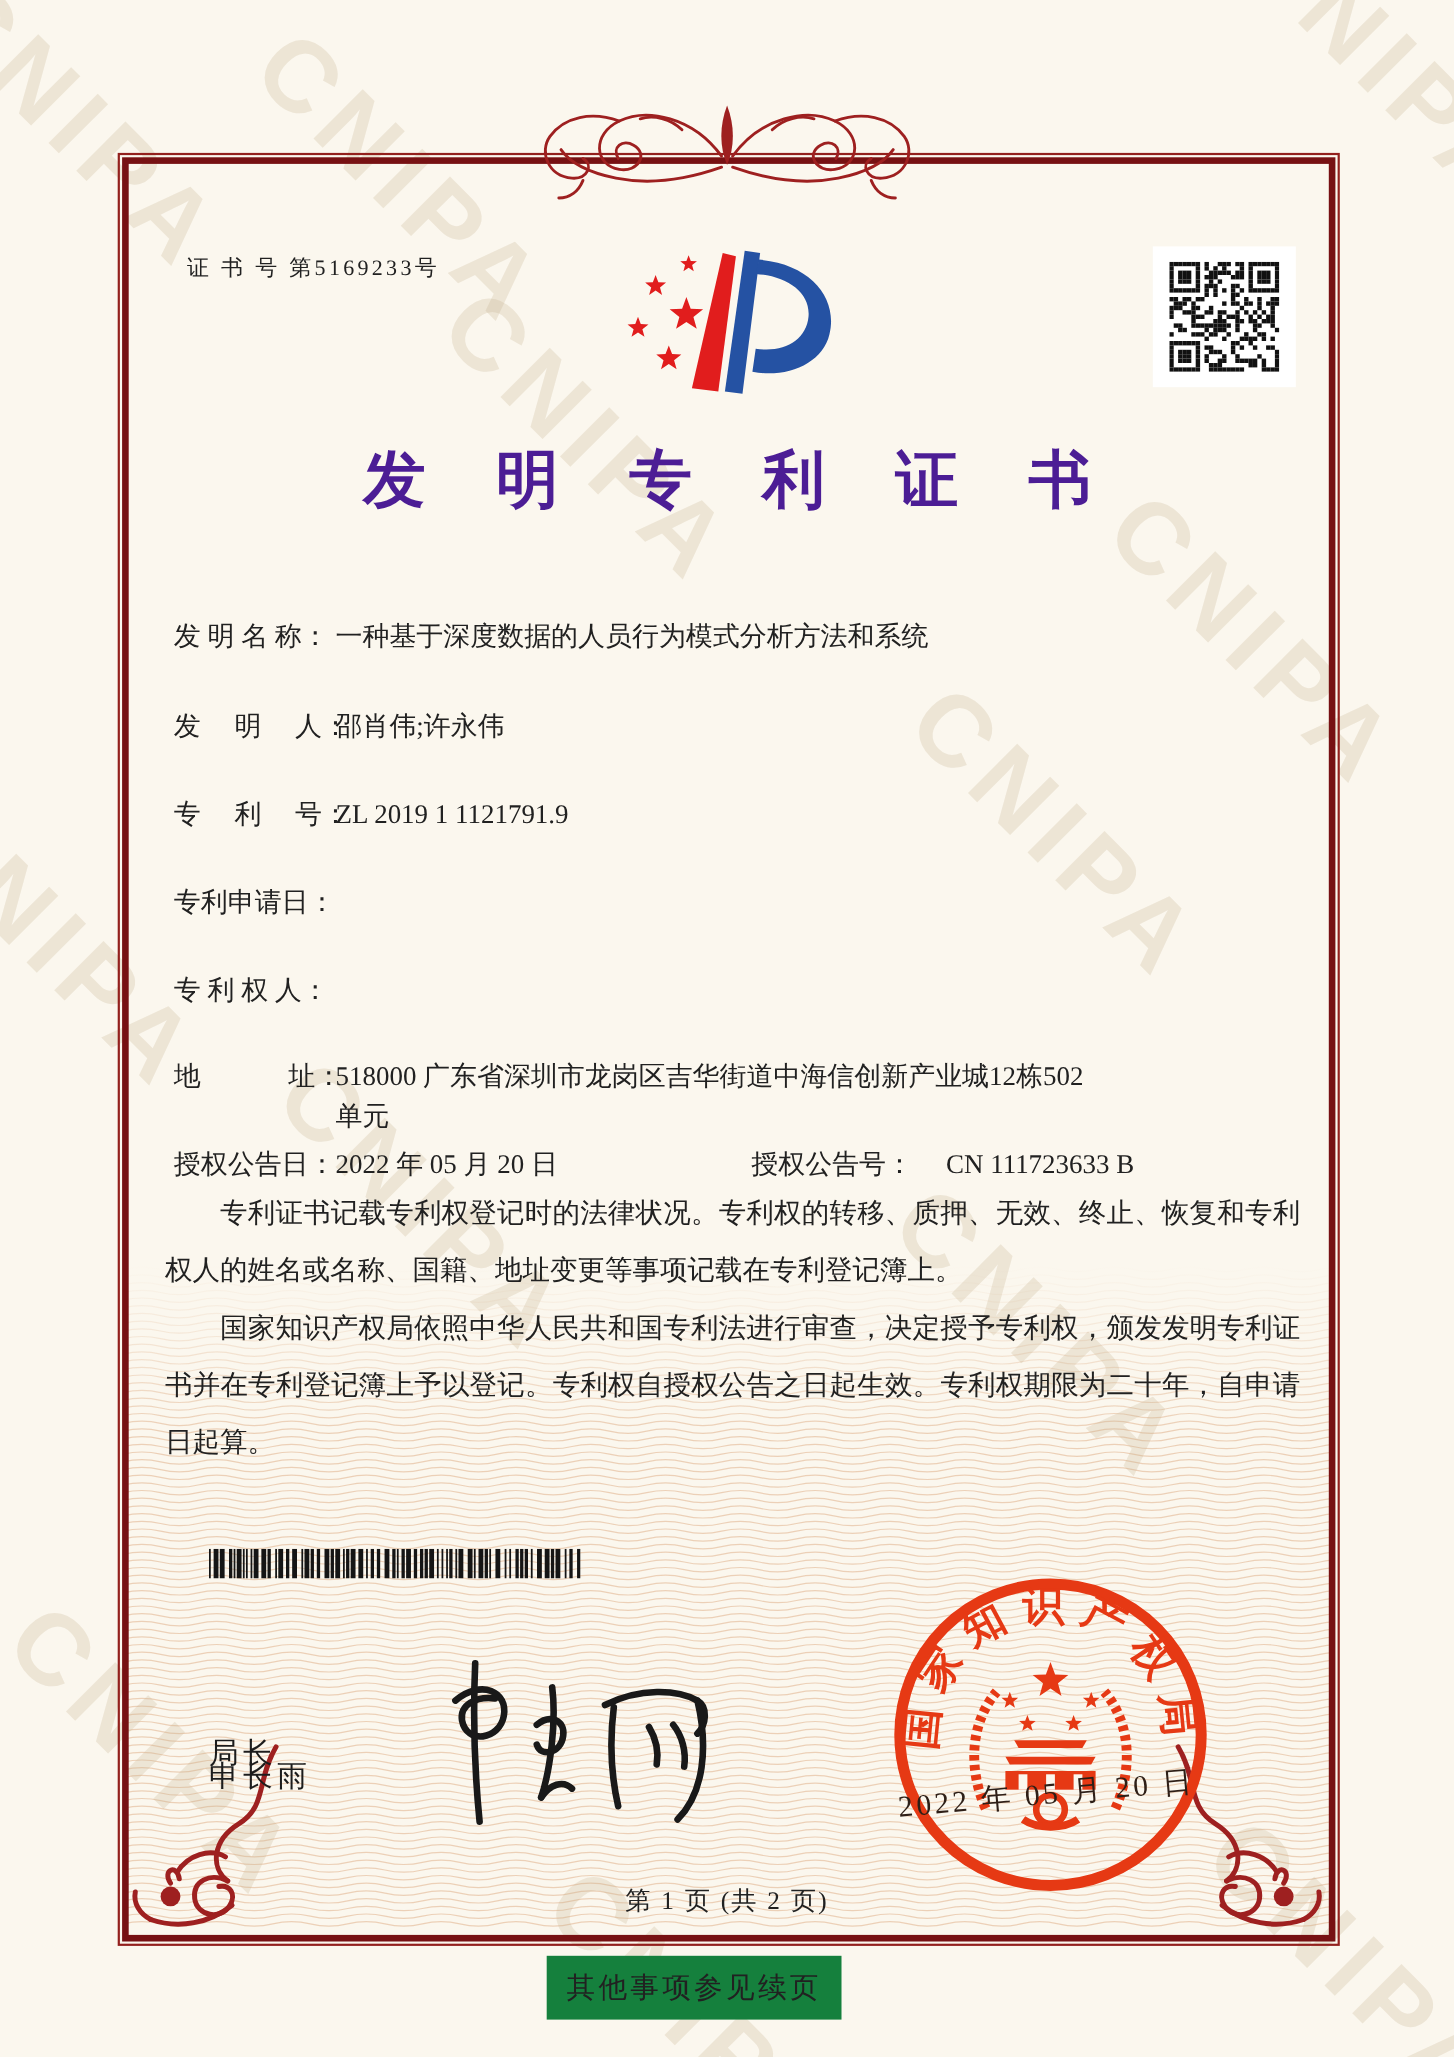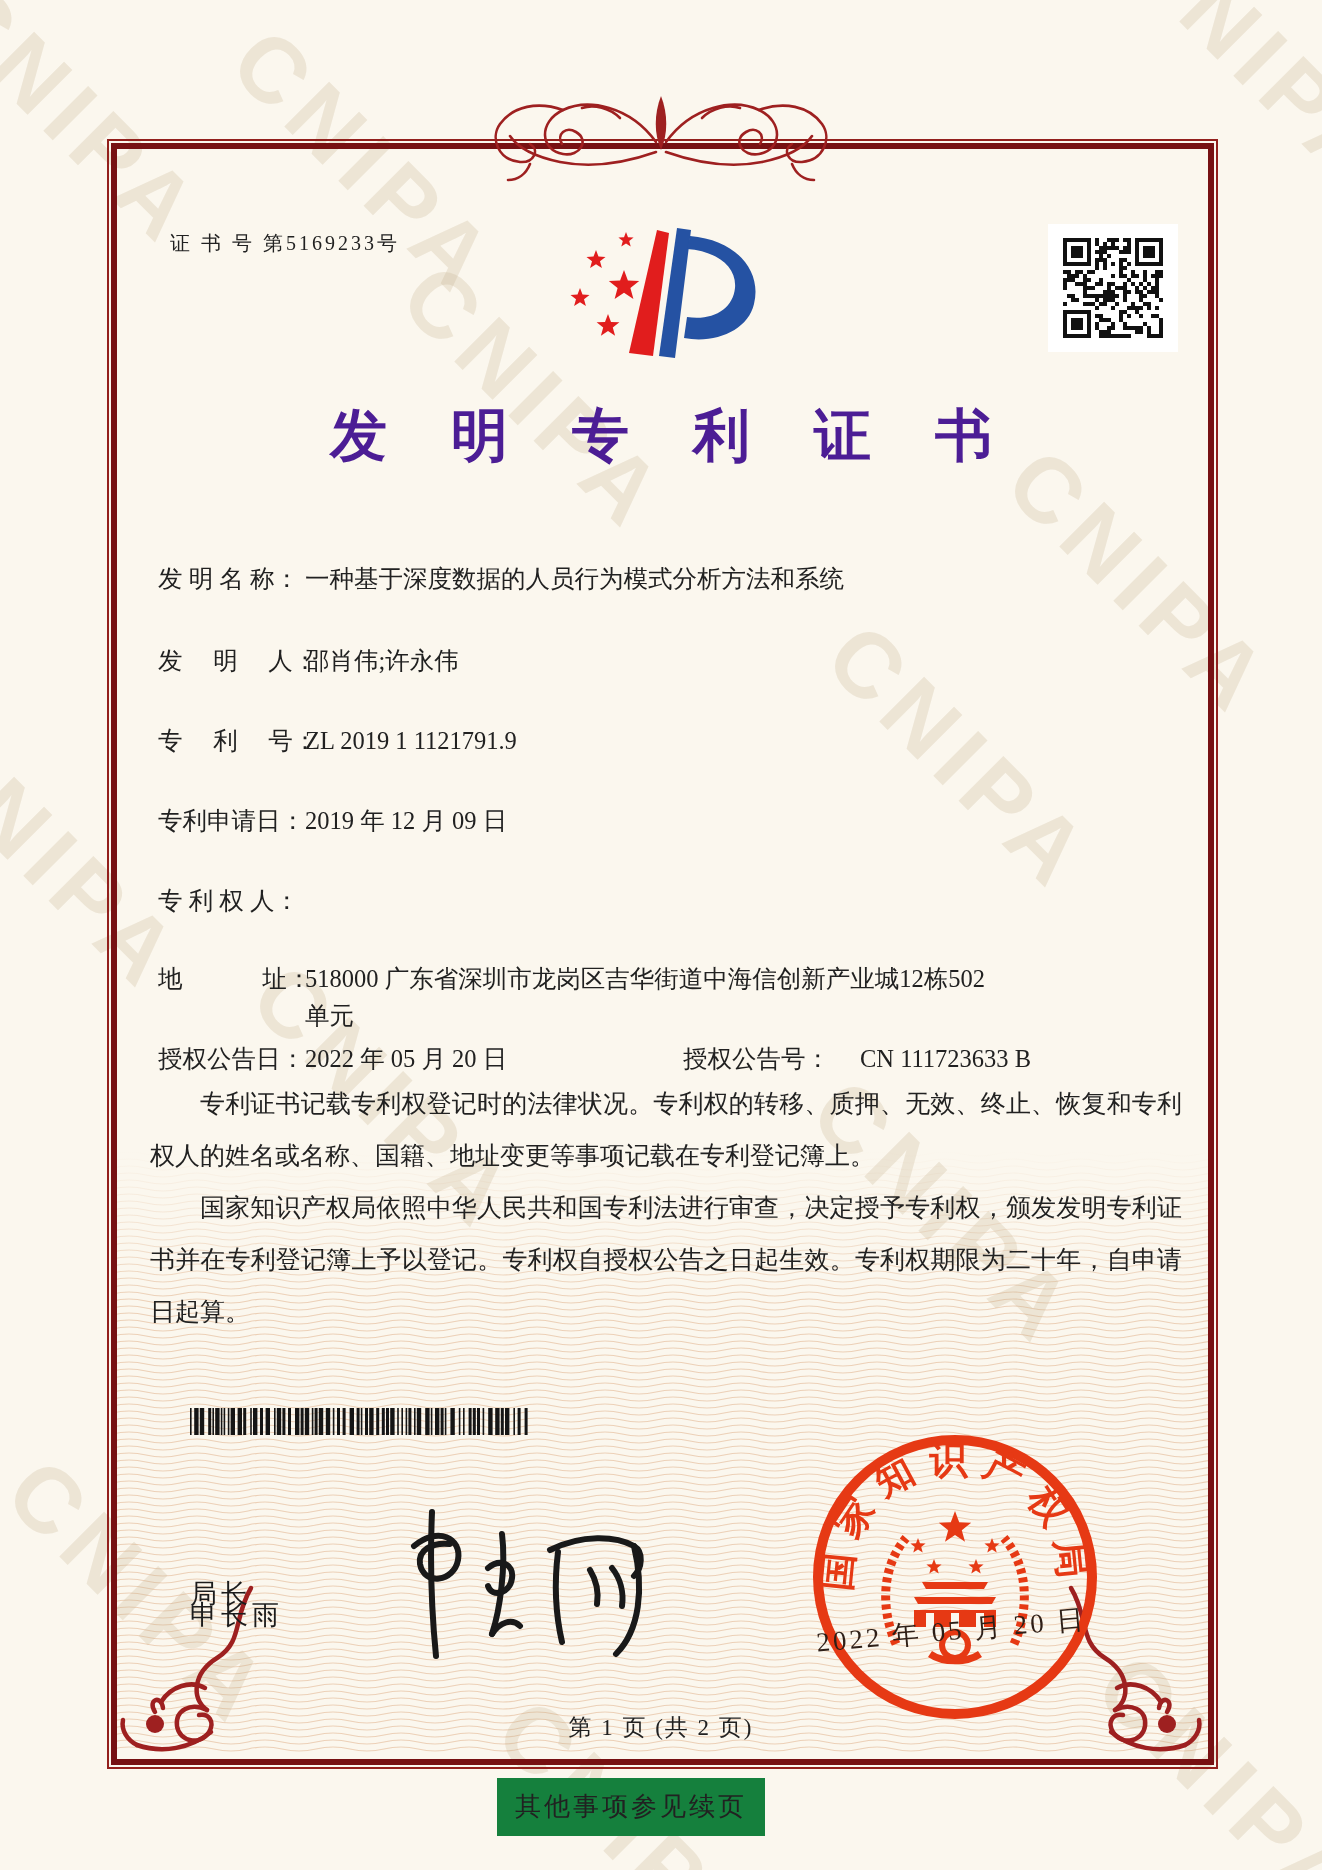--- a/index.html
+++ b/index.html
@@ -529,21 +529,20 @@
 <div class="abs frow" style="top:642px">
   <span class="flabel">发　 明　 人：</span>
   <span class="fvalue">邵肖伟;许永伟</span>
 </div>
 <div class="abs frow" style="top:722px">
   <span class="flabel">专　 利　 号：</span>
   <span class="fvalue">ZL 2019 1 1121791.9</span>
 </div>
 <div class="abs frow" style="top:802px">
   <span class="flabel">专利申请日：</span>
-  <span class="fvalue">2019 年 12 月 09 日</span>
 </div>
 <div class="abs frow" style="top:882px">
   <span class="flabel">专 利 权 人：</span>
 </div>
 <div class="abs frow" id="row-addr" style="top:960px">
   <span class="flabel">地　　　 址：</span>
   <span class="fvalue">518000 广东省深圳市龙岗区吉华街道中海信创新产业城12栋502单元</span>
 </div>
 <div class="abs frow" style="top:1040px">
   <span class="flabel">授权公告日：</span>

